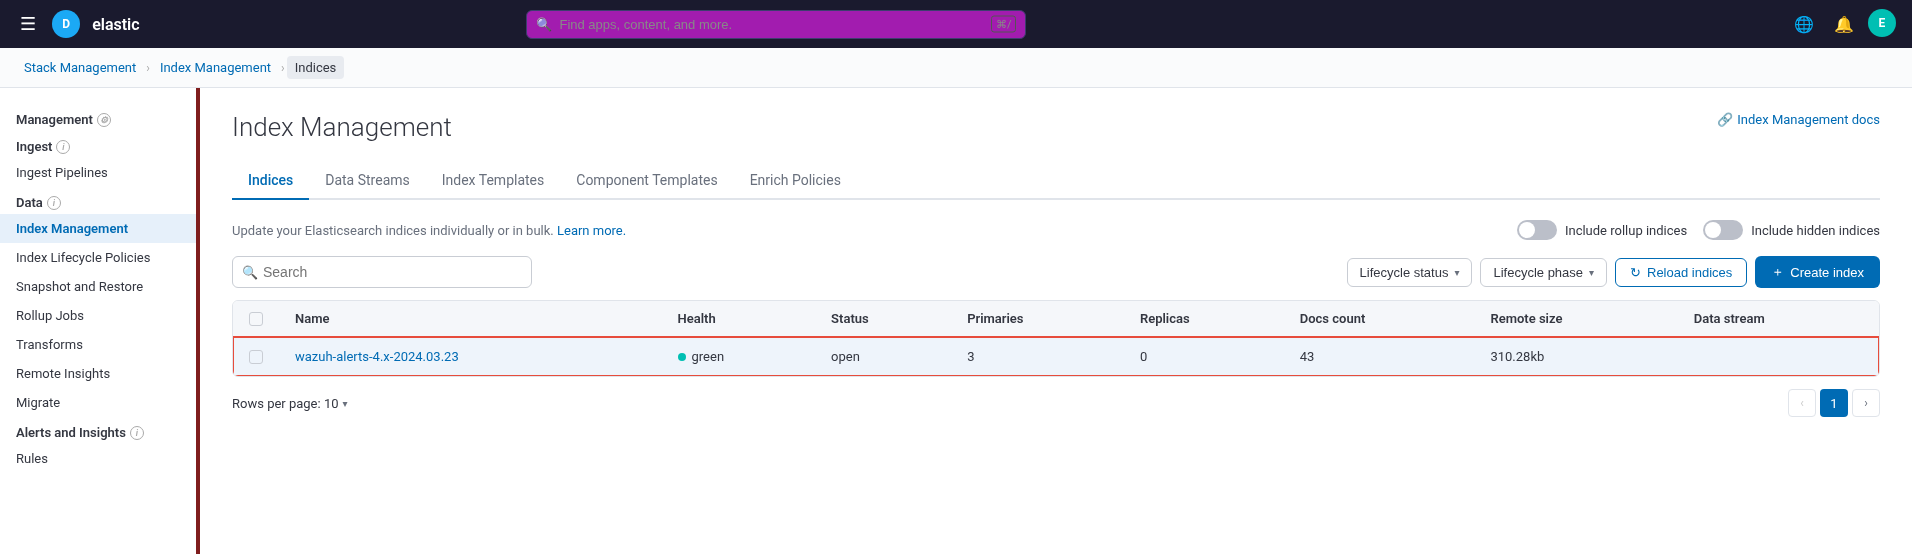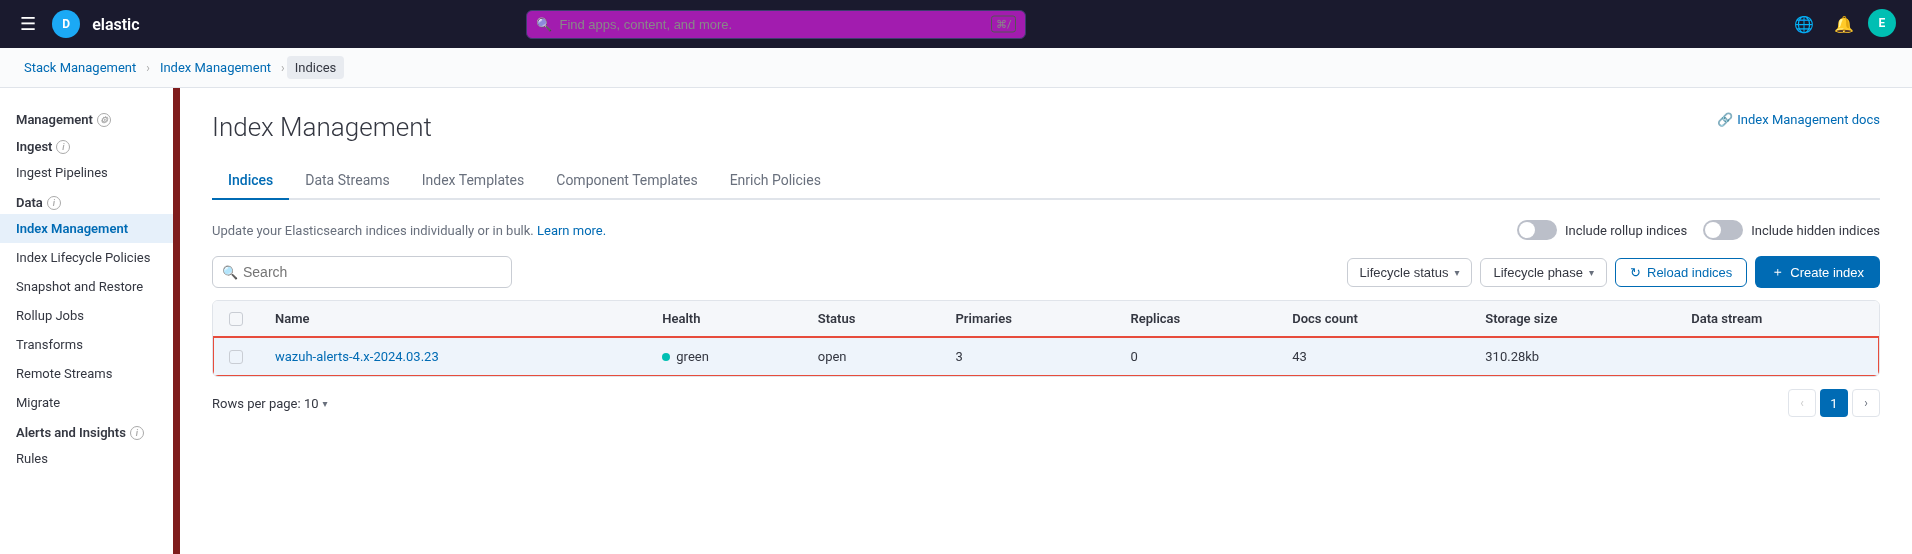--- a/index.html
+++ b/index.html
@@ -135,23 +135,23 @@
     }
 
     
     .layout {
       display: flex;
       height: calc(100vh - 88px);
     }
 
     
     .sidebar {
-      width: 180px;
+      width: 200px;
       background: white;
-      border-right: 7px solid #7f1d1d;
+      border-right: 4px solid #7f1d1d;
       padding: 16px 0;
       overflow-y: auto;
       flex-shrink: 0;
     }
     .sidebar-section-title {
       font-size: 13px;
       font-weight: 600;
       color: #343741;
       padding: 8px 16px 4px;
       display: flex;
@@ -522,21 +522,21 @@
 
     <div class="sidebar-section-title">
       <span>Data</span>
       <span class="info-icon">i</span>
     </div>
     <a class="sidebar-item active">Index Management</a>
     <a class="sidebar-item">Index Lifecycle Policies</a>
     <a class="sidebar-item">Snapshot and Restore</a>
     <a class="sidebar-item">Rollup Jobs</a>
     <a class="sidebar-item">Transforms</a>
-    <a class="sidebar-item">Remote Streams</a>
+    <a class="sidebar-item">Remote Insights</a>
     <a class="sidebar-item">Migrate</a>
 
     <div class="sidebar-section-title">
       <span>Alerts and Insights</span>
       <span class="info-icon">i</span>
     </div>
     <a class="sidebar-item">Rules</a>
   </aside>
 
   <main class="main-content">
@@ -604,21 +604,21 @@
           <tr>
             <th>
               <div class="checkbox"></div>
             </th>
             <th>Name</th>
             <th>Health</th>
             <th>Status</th>
             <th>Primaries</th>
             <th>Replicas</th>
             <th>Docs count</th>
-            <th>Storage size</th>
+            <th>Remote size</th>
             <th>Data stream</th>
           </tr>
         </thead>
         <tbody>
           <tr class="highlighted">
             <td>
               <div class="checkbox"></div>
             </td>
             <td>
               <a class="index-link">wazuh-alerts-4.x-2024.03.23</a>

